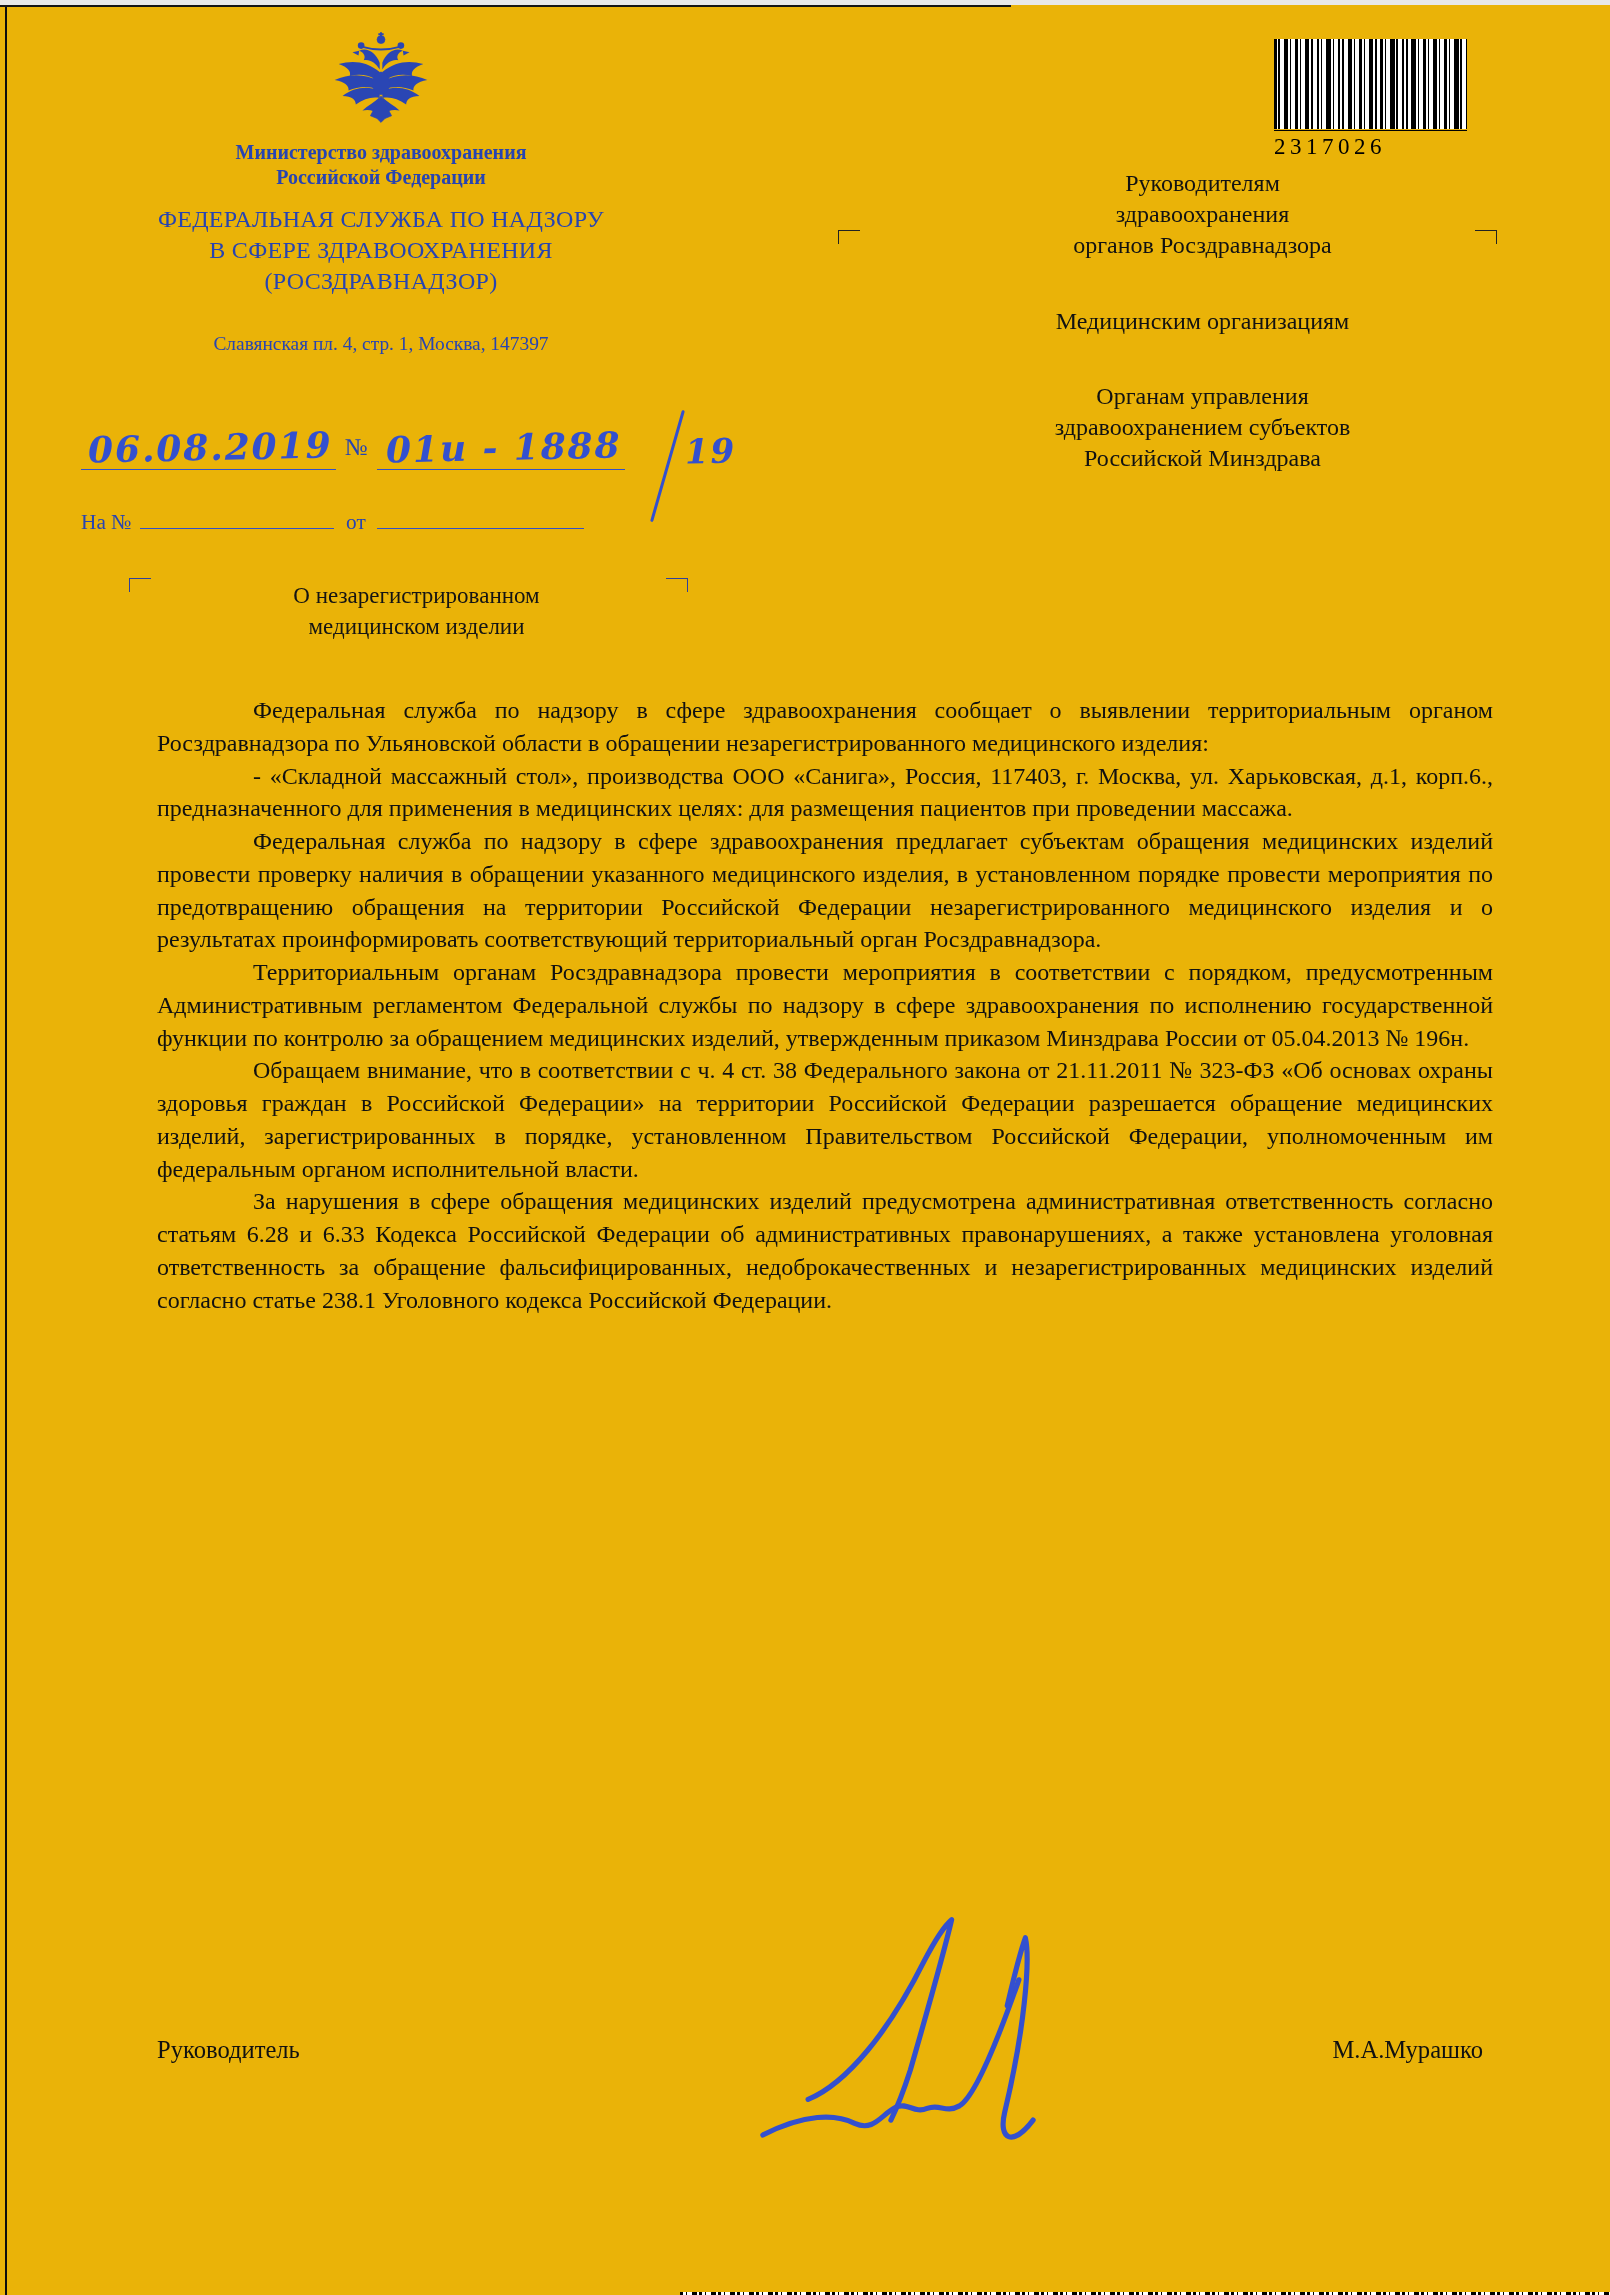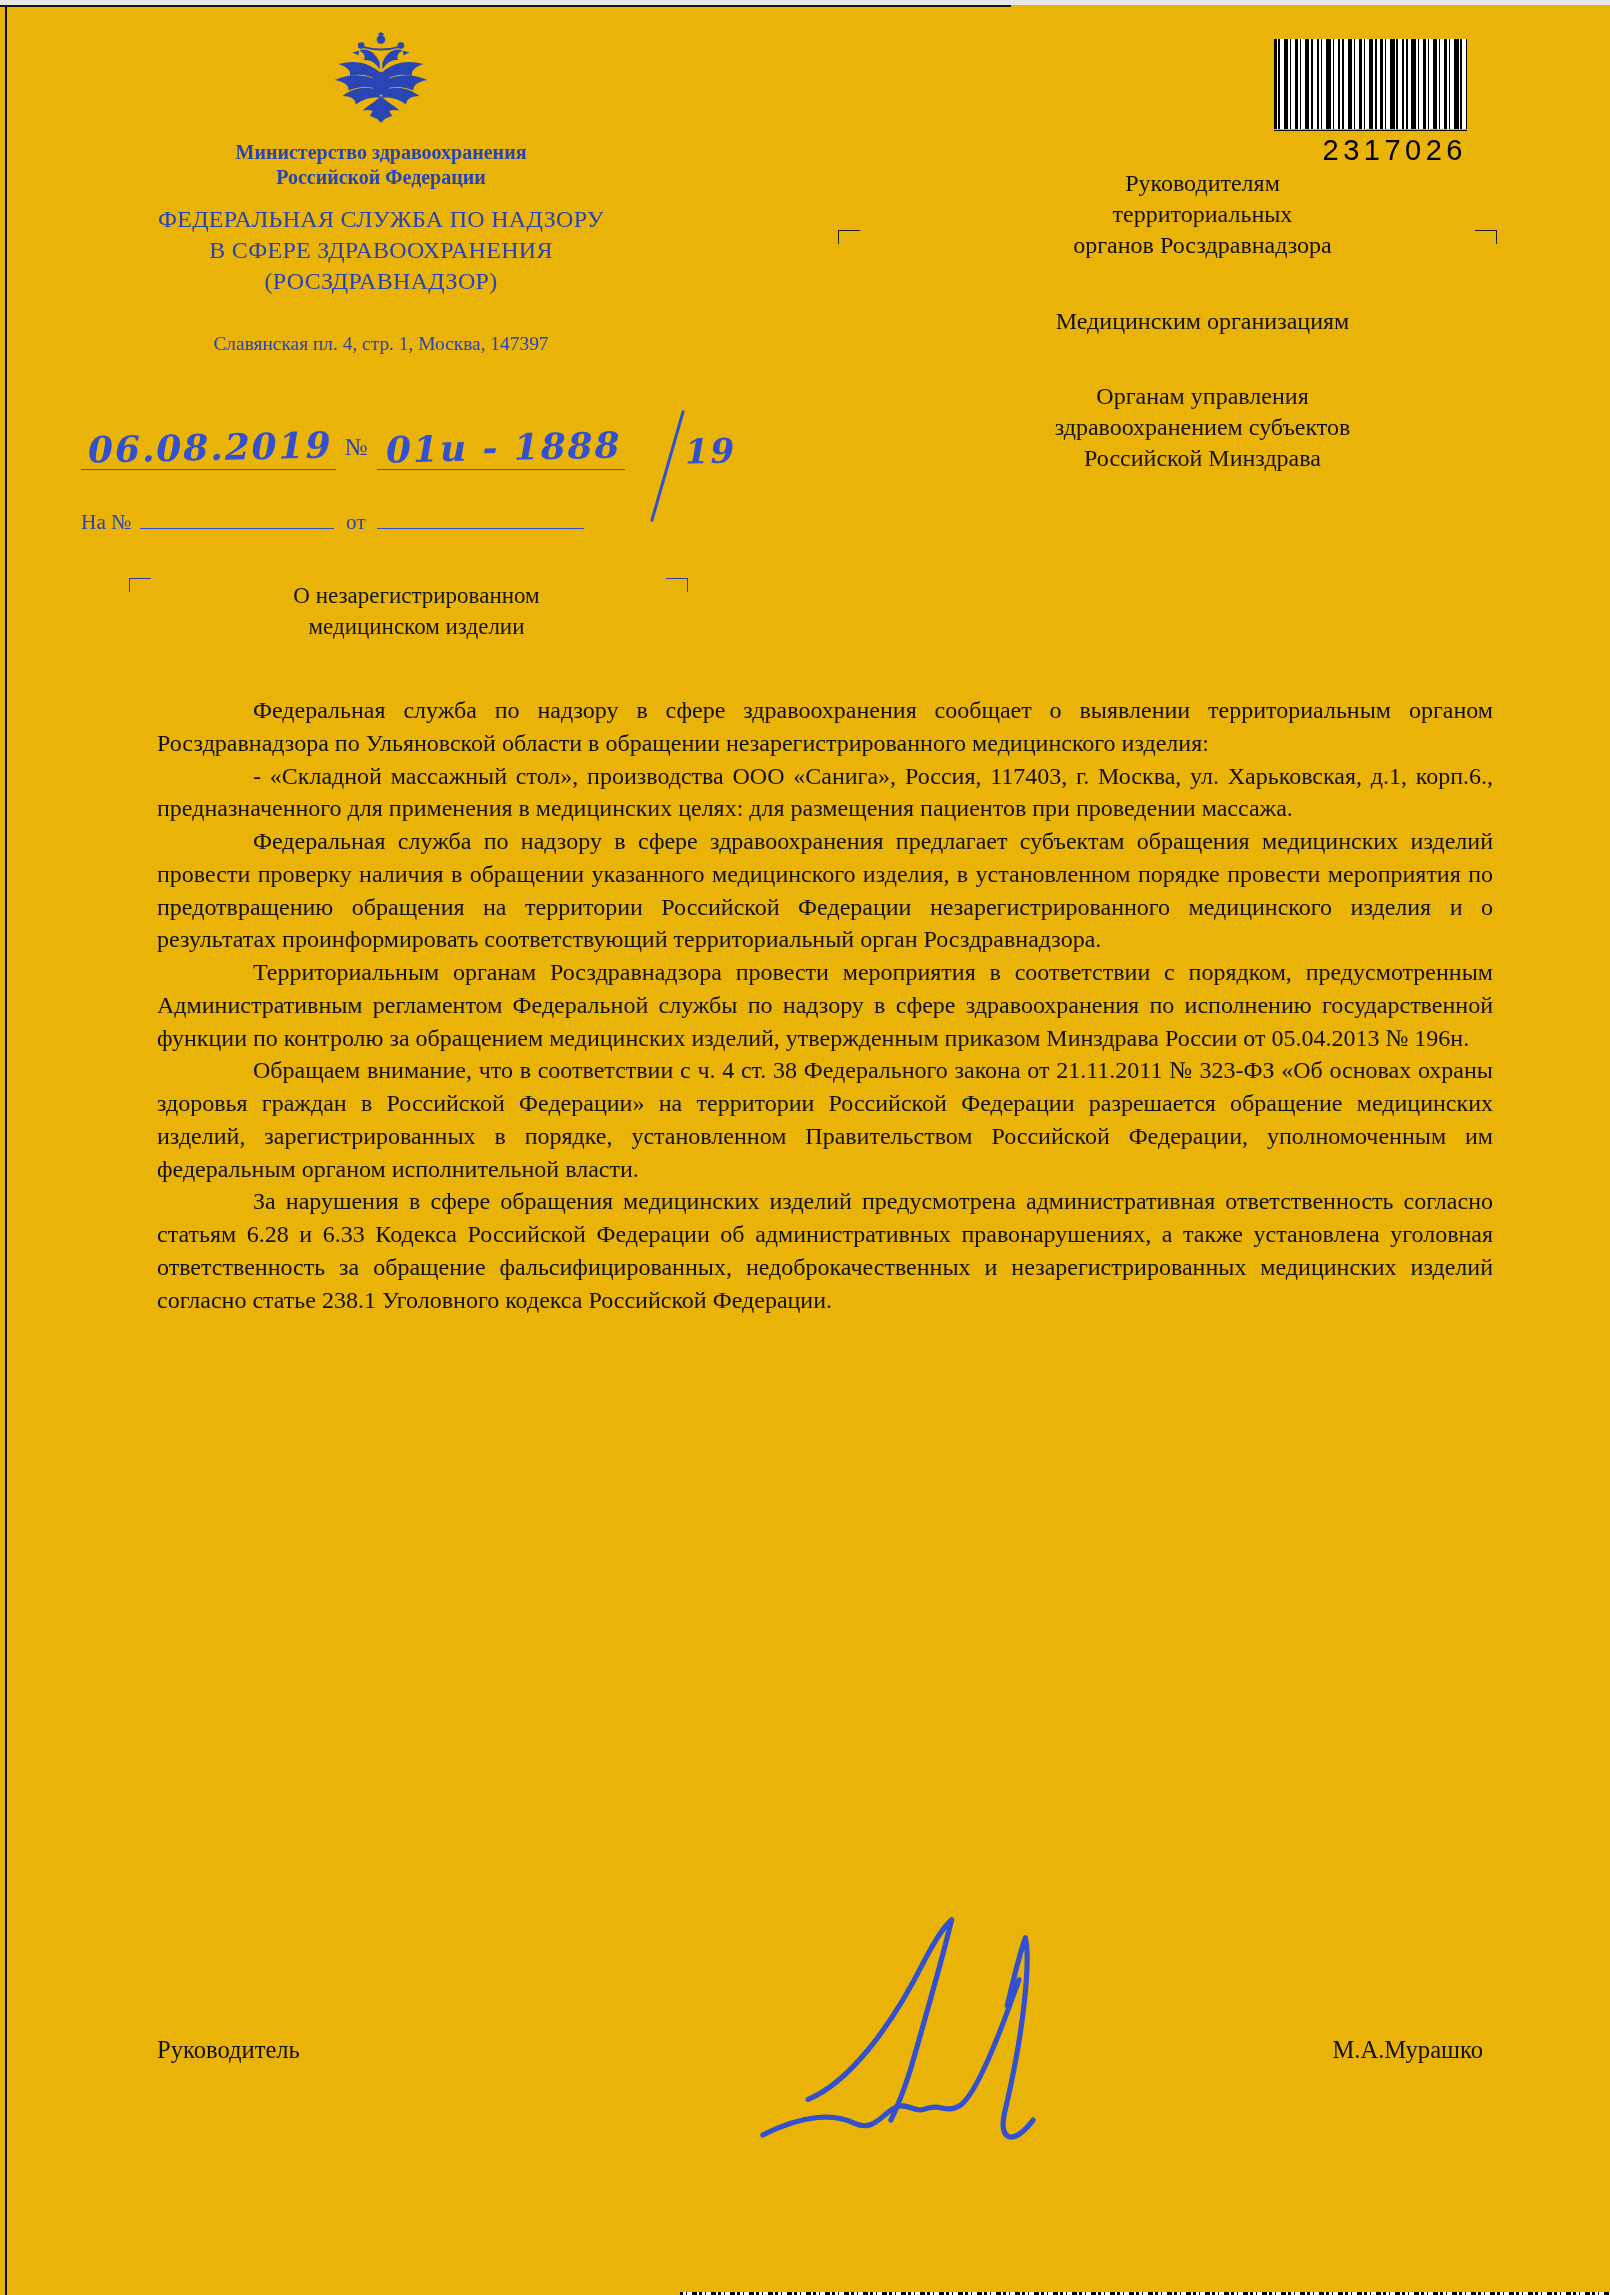--- a/index.html
+++ b/index.html
@@ -25,22 +25,22 @@
   
   .barcode-box { position:absolute; left:1274px; top:34px; width:193px; }
   .barcode-bars {
     height:90px; background:#fff;
     background-image:repeating-linear-gradient(to right,
       #000 0 2.6px, #fff 2.6px 4.5px, #000 4.5px 5.8px, #fff 5.8px 9.7px,
       #000 9.7px 14.2px, #fff 14.2px 16px, #000 16px 17.4px, #fff 17.4px 21.3px);
   }
   .barcode-number {
     border-top:1.9px solid #000; margin-top:1.3px; padding-top:2.6px;
-    font-family:Liberation Sans, sans-serif; font-size:29px; letter-spacing:4.5px;
-    text-align:right; color:#000;
+    font-family:Liberation Serif, serif; font-size:23px; letter-spacing:4.5px;
+    text-align:left; color:#000;
   }
 
   
   .ref { position:absolute; left:81px; top:421px; width:679px; color:#2744b2; }
   .ref-row1 { position:relative; height:58px; white-space:nowrap; }
   .blank-line { display:inline-block; border-bottom:1.9px solid #3350c8; vertical-align:baseline; }
   .date-blank { min-width:242px; text-align:left; padding:0 3.9px 1.3px 6.5px; }
   .num-blank  { min-width:229px; text-align:left; padding:0 3.9px 1.3px 9px; }
   .hw {
     font-family:"DejaVu Serif", serif; font-style:italic; font-weight:600;
@@ -153,21 +153,21 @@
 
   <span class="corner-mark mark-tl mark-subj-l"></span>
   <span class="corner-mark mark-tr mark-subj-r"></span>
   <div class="subject">О незарегистрированном
 медицинском изделии</div>
 
   <span class="corner-mark mark-tl mark-addr-l"></span>
   <span class="corner-mark mark-tr mark-addr-r"></span>
   <div class="recipients">
     <div class="recipient">Руководителям
-территориальных
+здравоохранения
 органов Росздравнадзора</div>
     <div class="recipient">Медицинским организациям</div>
     <div class="recipient">Органам управления
 здравоохранением субъектов
 Российской Минздрава</div>
   </div>
 
   <div class="body-text">
     <p>Федеральная служба по надзору в сфере здравоохранения сообщает о выявлении территориальным органом Росздравнадзора по Ульяновской области в обращении незарегистрированного медицинского изделия:</p>
     <p>- «Складной массажный стол», производства ООО «Санига», Россия, 117403, г. Москва, ул. Харьковская, д.1, корп.6., предназначенного для применения в медицинских целях: для размещения пациентов при проведении массажа.</p>

